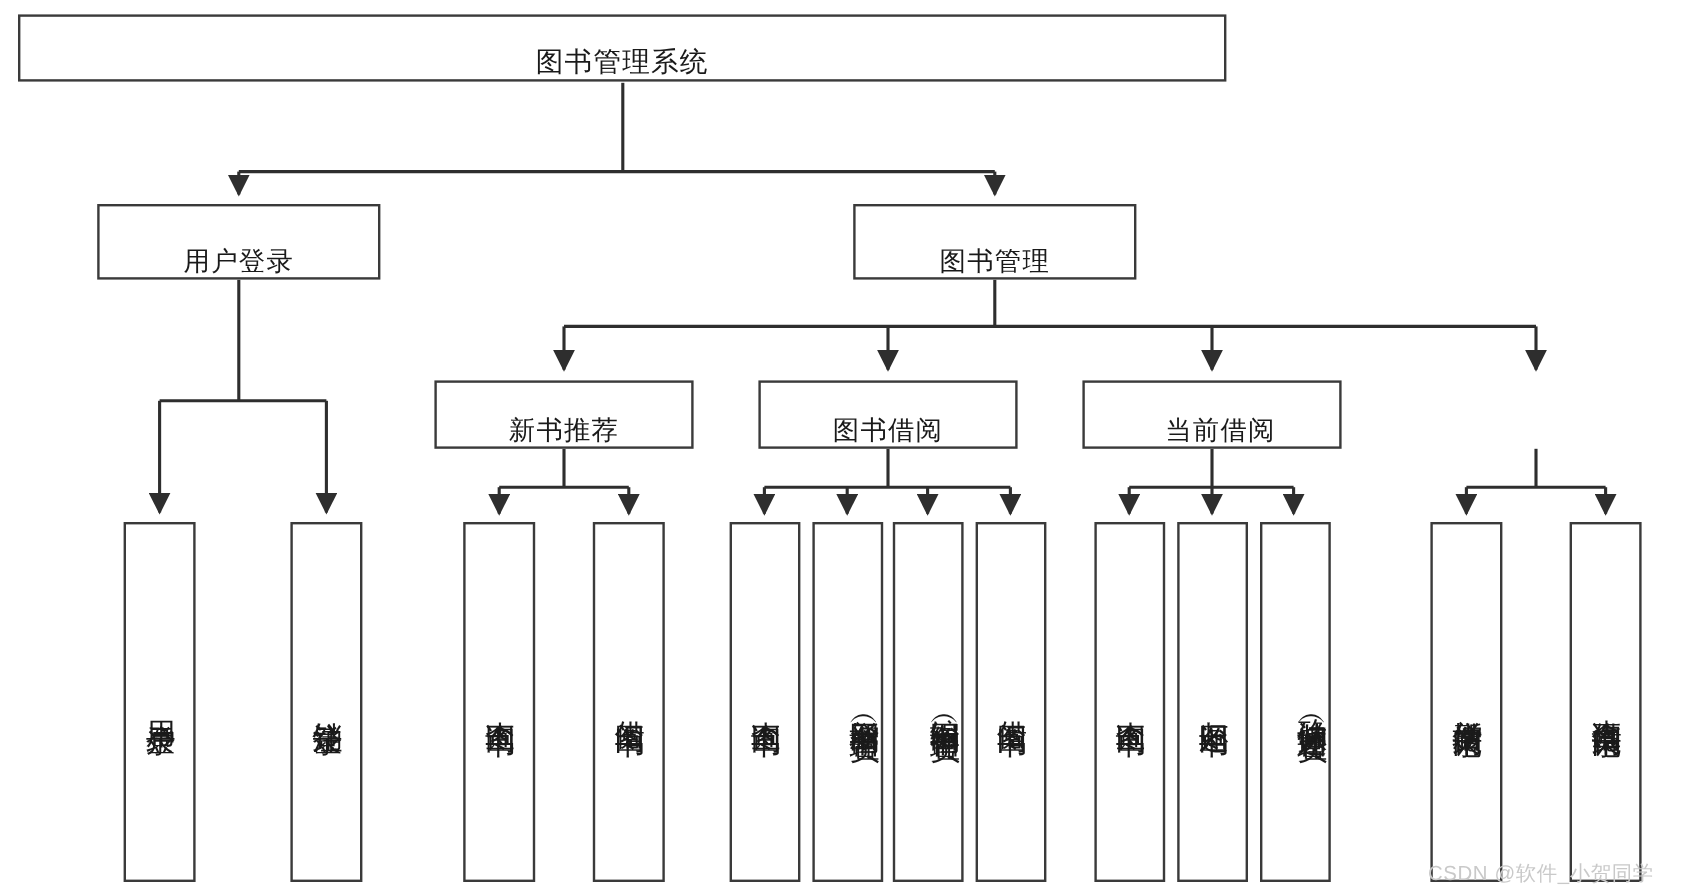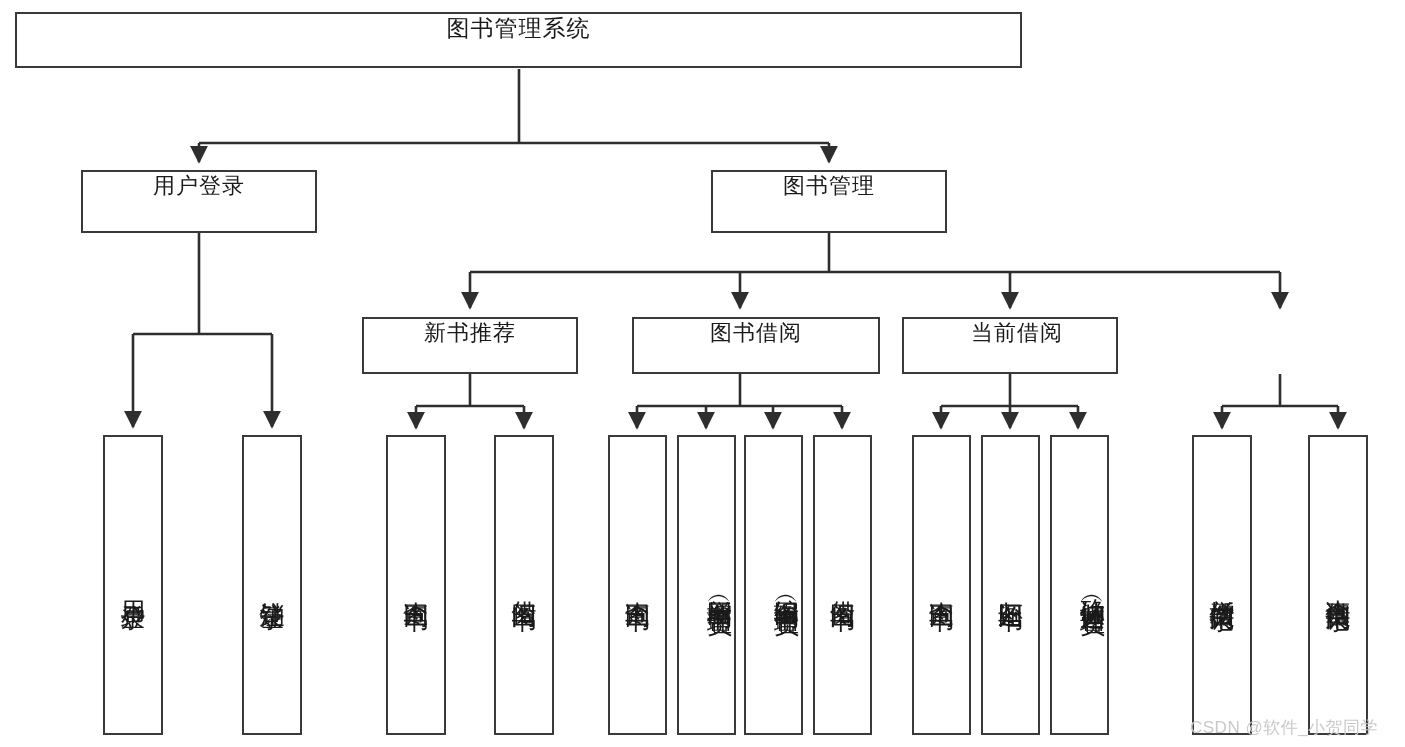--- a/index.html
+++ b/index.html
@@ -16,21 +16,21 @@
     height: 747px;
     background: #ffffff;
     overflow: hidden;
   }
   .node {
     position: absolute;
     box-sizing: border-box;
     border: 2px solid #3a3a3a;
     background: #ffffff;
     display: flex;
-    align-items: flex-start;
+    align-items: flex-end;
     justify-content: center;
     color: #1a1a1a;
   }
   .node-h {
     font-size: 22px;
     letter-spacing: 1px;
     line-height: 1.25;
     white-space: nowrap;
   }
   .node-root {
@@ -134,21 +134,21 @@
   <div class="node node-h" style="left:81px; top:170px; width:236px; height:63px;">
     <span>用户登录</span>
   </div>
   <div class="node node-h" style="left:362px; top:317px; width:216px; height:57px;">
     <span>新书推荐</span>
   </div>
 
   <div class="node node-h" style="left:711px; top:170px; width:236px; height:63px;">
     <span>图书管理</span>
   </div>
-  <div class="node node-h" style="left:632px; top:317px; width:248px; height:57px;">
+  <div class="node node-h" style="left:632px; top:317px; width:216px; height:57px;">
     <span>图书借阅</span>
   </div>
   <div class="node node-h" style="left:902px; top:317px; width:216px; height:57px;padding-left:14px;">
     <span>当前借阅</span>
   </div>
 
   <div class="node node-v centered" style="left:103px; top:435px; width:60px; height:300px;">
     <span class="vtext">用户登录</span>
   </div>
   <div class="node node-v centered" style="left:242px; top:435px; width:60px; height:300px;">

